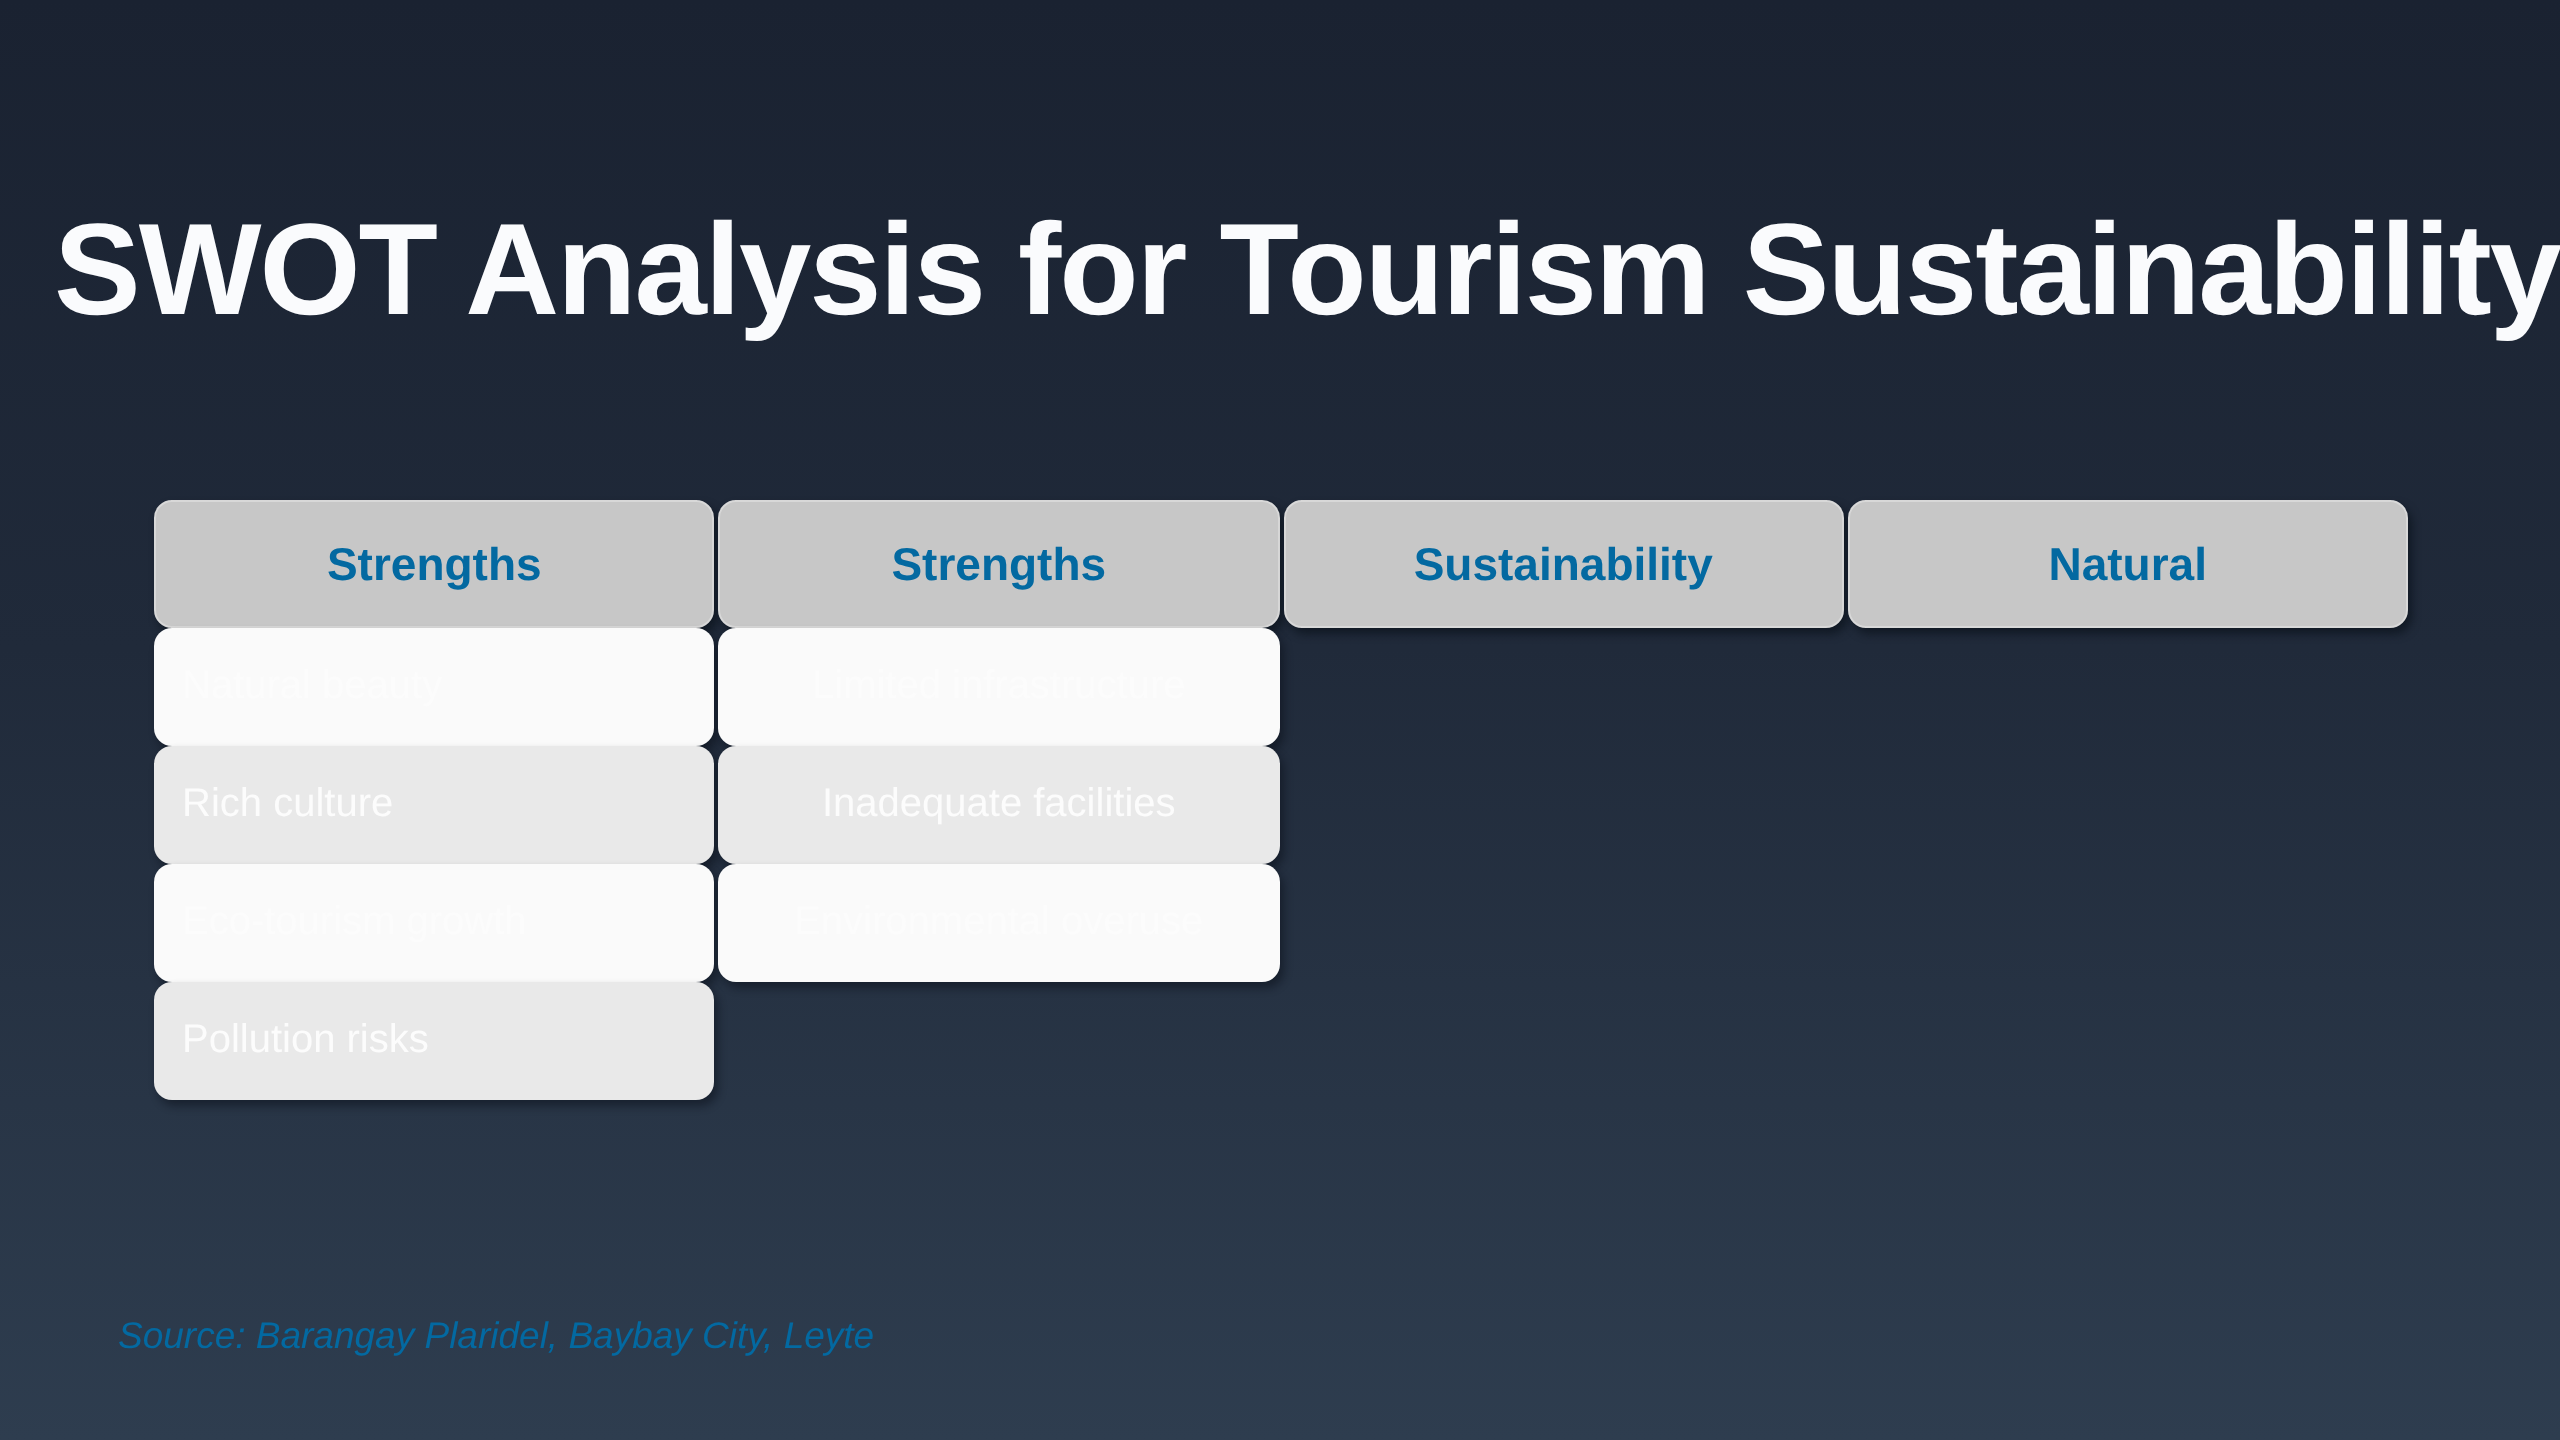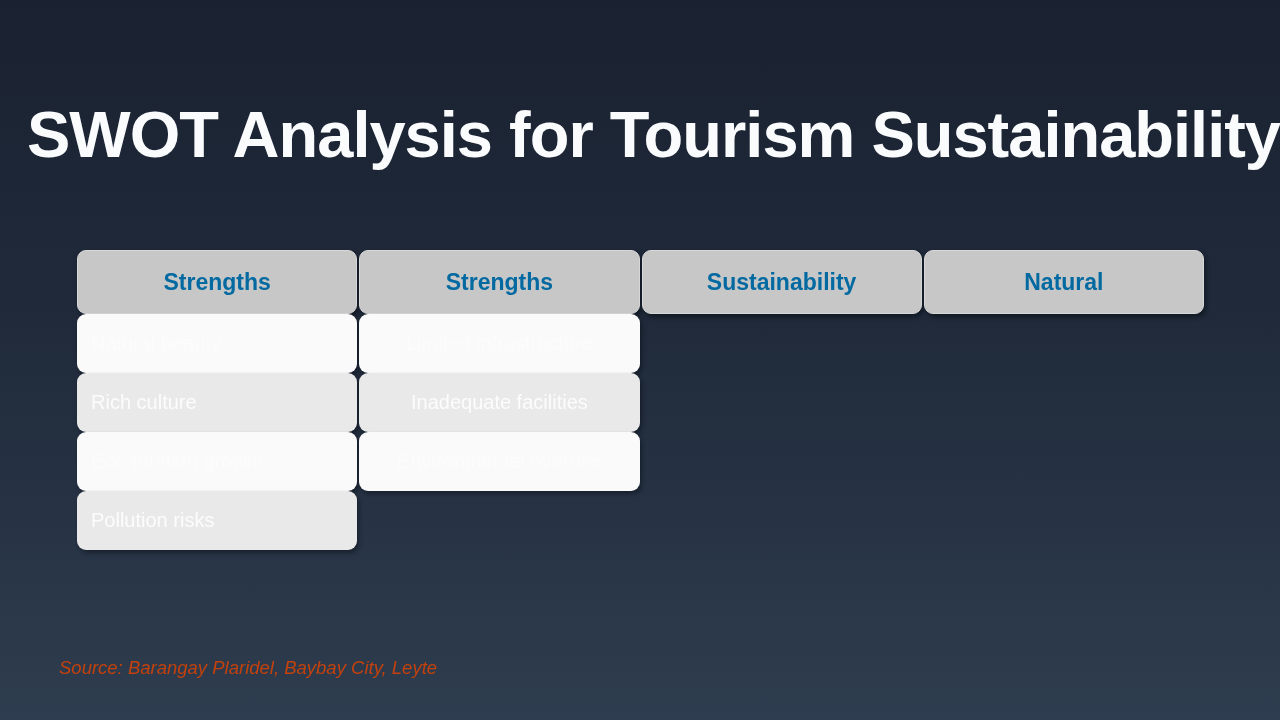--- a/index.html
+++ b/index.html
@@ -60,21 +60,21 @@
   .swot-cell.shade-a { background: #fafafa; }
   .swot-cell.shade-b { background: #e9e9e9; }
   .align-left .swot-cell { justify-content: flex-start; padding-left: 14px; }
   .align-center .swot-cell { justify-content: center; padding: 0 6px; }
   .source-note {
     position: absolute;
     left: 59px;
     top: 657px;
     font-size: 18.5px;
     font-style: italic;
-    color: #c2410c;
+    color: #0369a1;
     text-align: right;
   }
 </style>
 </head>
 <body>
 
 <h1 class="slide-title">SWOT Analysis for Tourism Sustainability</h1>
 
 <div class="swot-table">
 

